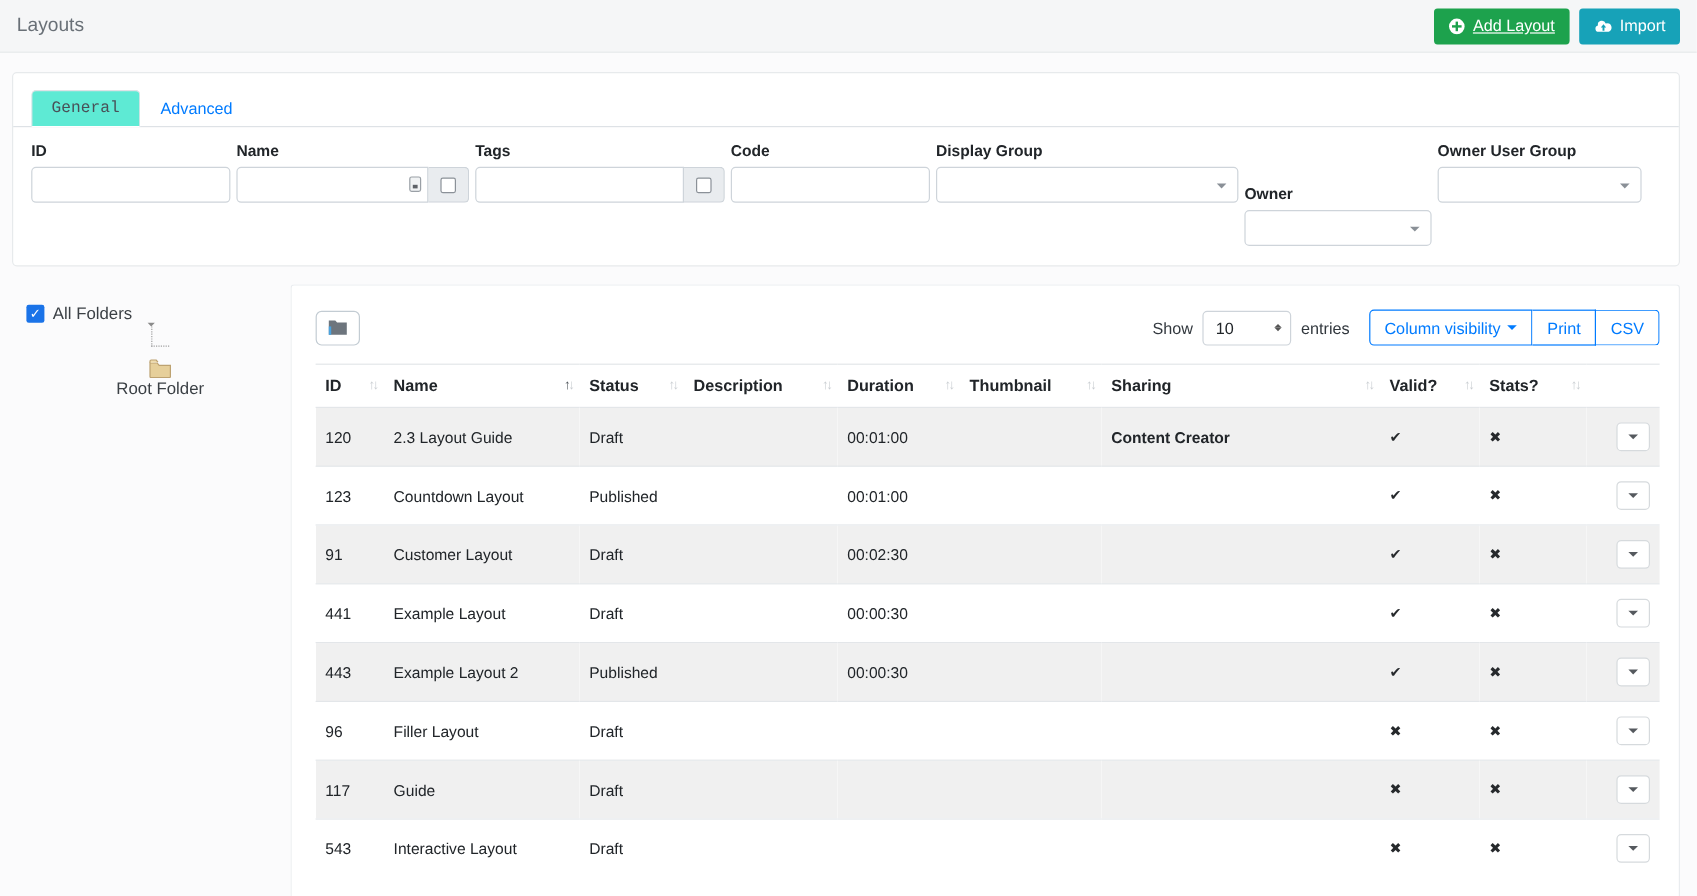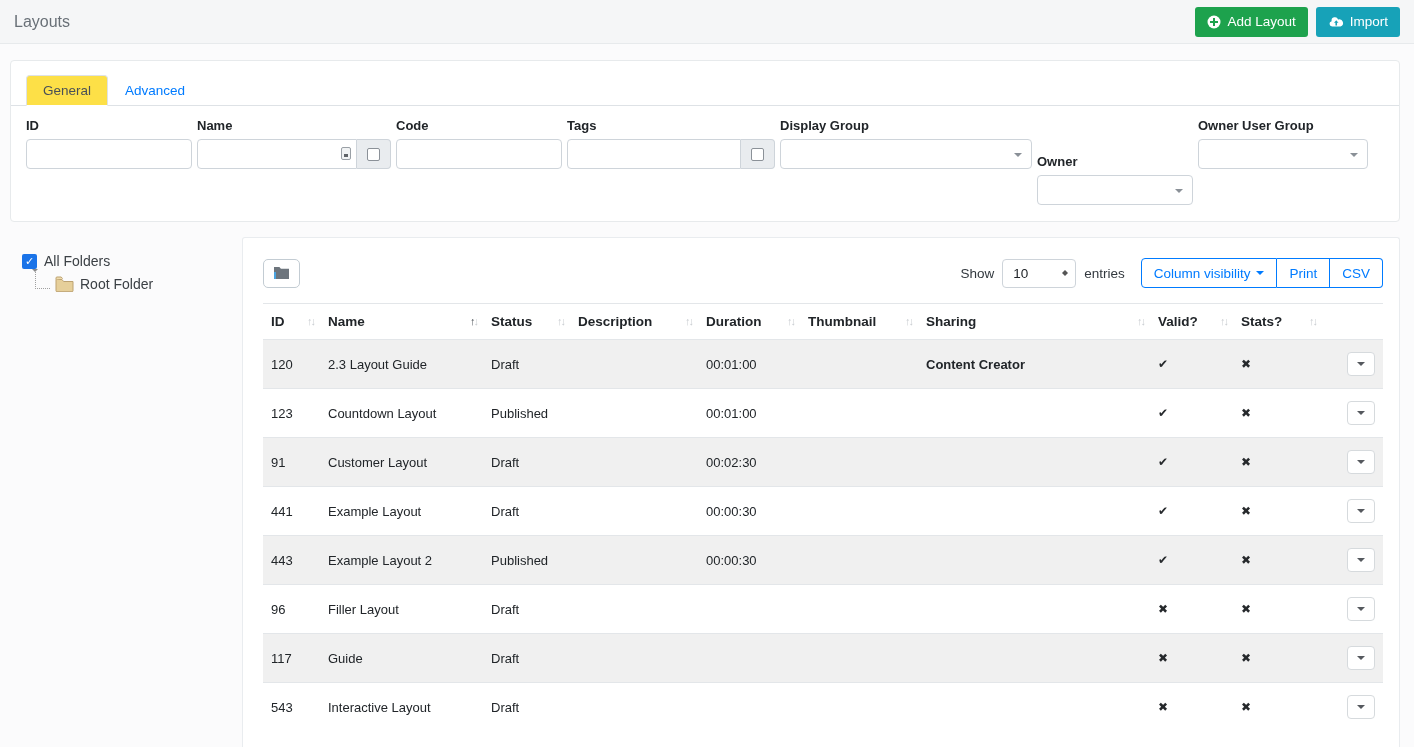--- a/index.html
+++ b/index.html
@@ -15,34 +15,34 @@
   .topbar {
     height: 44px; background: var(--c-topbar_bg, #f5f6f7);
     border-bottom: 1px solid #e7eaec;
     display: flex; align-items: center; padding: 0 14px;
   }
   .page-title { font-size: 16px; color: #697077; }
   .topbar-actions { margin-left: auto; display: flex; gap: 8px; }
   .btn { border: none; border-radius: 3px; height: 30px; padding: 0 12px;
          color: #fff; font-size: 13.5px; display: inline-flex; align-items: center;
          gap: 6px; cursor: pointer; font-family: inherit; }
-  .btn-green { background: var(--c-accent_green, #1da24d); }
+  .btn-green { background: var(--c-accent_green, #1da24d); text-decoration: underline; }
   .btn-teal  { background: var(--c-accent_teal, #17a2b8); }
 
   
   .filter-card {
     margin: 16px 14px 0 10px; background: #fff;
     border: 1px solid #e7eaec; border-radius: 4px;
   }
   .tabs { padding: 14px 15px 0 15px; display: flex; border-bottom: 1px solid #dee2e6; }
   .tab { padding: 7px 16px; font-size: 13.5px; color: var(--c-link_blue, #007bff);
          cursor: pointer; border: 1px solid transparent; border-radius: 4px 4px 0 0;
          margin-bottom: -1px; }
-  .tab.active { background: #fde047; color: #495057;
-         border-color: #dee2e6 #dee2e6 #fff #dee2e6; }
+  .tab.active { background: #5eead4; color: #495057;
+         border-color: #dee2e6 #dee2e6 #fff #dee2e6; font-family: Liberation Mono, monospace; }
   .fields { display: flex; gap: 5px; padding: 12px 14px 16px 15px; }
   .field label { display: block; font-weight: bold; font-size: 13px; margin-bottom: 6px; }
   .field input, .sel {
     height: 30px; width: 100%; border: 1px solid #ced4da; border-radius: 4px;
     background: #fff; font-size: 13px; padding: 0 8px; font-family: inherit;
   }
   .w-id   { width: 166px; }
   .w-name { width: 194px; }
   .w-tags { width: 208px; }
   .w-code { width: 166px; }
@@ -65,21 +65,21 @@
   .sel .caret { position: absolute; right: 9px; top: 13px; width: 0; height: 0;
     border: 4px solid transparent; border-top-color: #8a9097; }
 
   
   .main { display: flex; margin-top: 15px; height: 545px; }
   .folder-panel { width: 232px; margin-left: 8px; padding: 16px 8px 0 14px; }
   .all-folders { display: flex; align-items: center; gap: 7px; font-size: 14px; color: #3b4045; }
   .cb-checked { width: 15px; height: 15px; border-radius: 2px;
     background: var(--c-checkbox_blue, #1a73e8); color: #fff; font-size: 11px;
     display: inline-flex; align-items: center; justify-content: center; }
-  .tree-item { display: flex; align-items: center; margin: 0 0 0 13px; font-size: 14px; color: #3b4045; cursor: pointer; }
+  .tree-item { display: flex; align-items: center; margin: 0 0 0 13px; font-size: 14px; color: #3b4045; cursor: pointer; flex-direction: column; }
   .connector { width: 15px; height: 20px; border-left: 1px dotted #a0a0a0;
     border-bottom: 1px dotted #a0a0a0; margin-bottom: 10px; position: relative; }
   .connector::before { content: ""; position: absolute; top: 0px; left: -4px;
     border: 3.5px solid transparent; border-top-color: #8a8a8a; }
   .tree-item svg { margin: 0 6px 0 5px; }
 
   .table-card { flex: 1; margin: 0 14px 0 2px; background: #fff;
     border: 1px solid #e9ecef; border-bottom: none; border-radius: 3px 3px 0 0;
     padding: 20px 16px 0 20px; overflow: hidden; }
 
@@ -167,34 +167,34 @@
       <div class="group">
         <div class="input-wrap">
           <input value="" style="">
           <span class="inline-icon"></span>
         </div>
         <span class="addon">
           <span class="cb-empty"></span>
         </span>
       </div>
     </div>
-    <div class="field w-code">
-      <label>Code</label>
-      <input value="" style="">
-    </div>
     <div class="field w-tags">
       <label>Tags</label>
       <div class="group">
         <div class="input-wrap">
           <input value="" style="">
         </div>
         <span class="addon">
           <span class="cb-empty"></span>
         </span>
       </div>
+    </div>
+    <div class="field w-code">
+      <label>Code</label>
+      <input value="" style="">
     </div>
     <div class="field w-dg">
       <label>Display Group</label>
       <div class="sel">
           <span class="caret"></span>
         </div>
     </div>
     <div class="field w-own">
       <label>Owner</label>
       <div class="sel">

